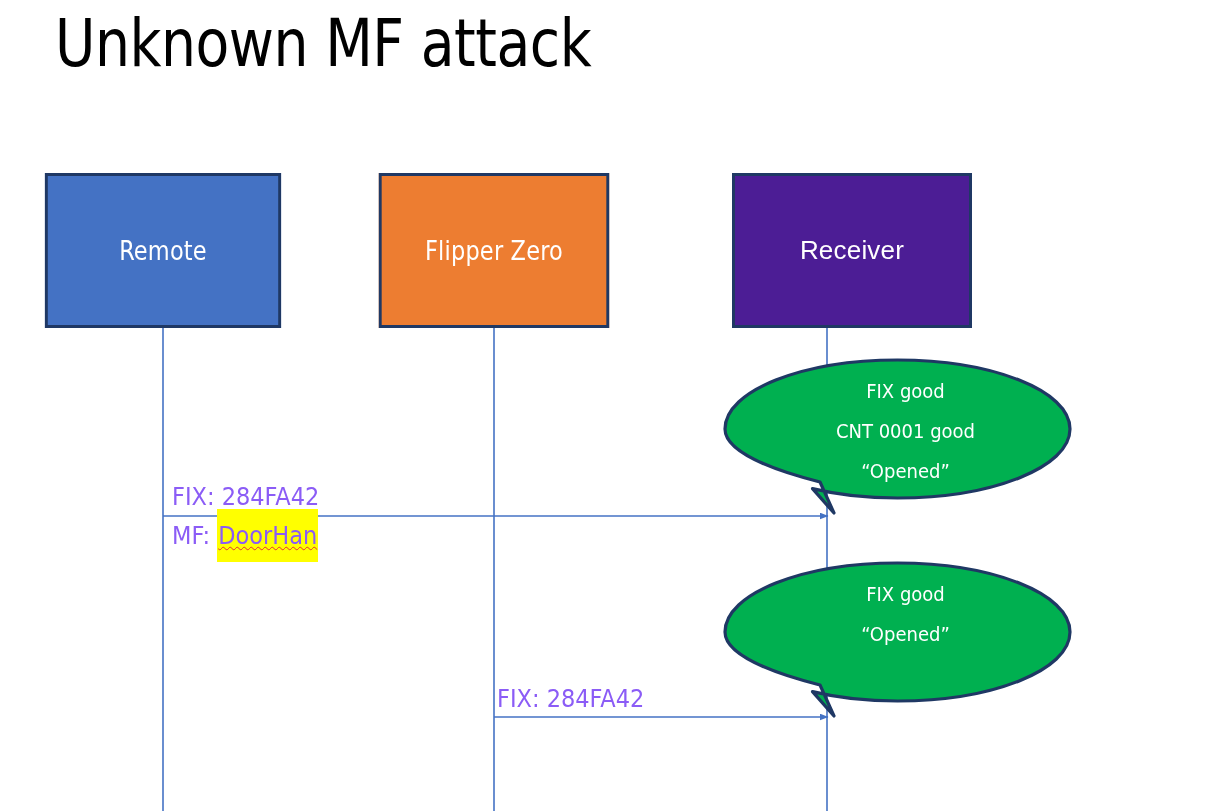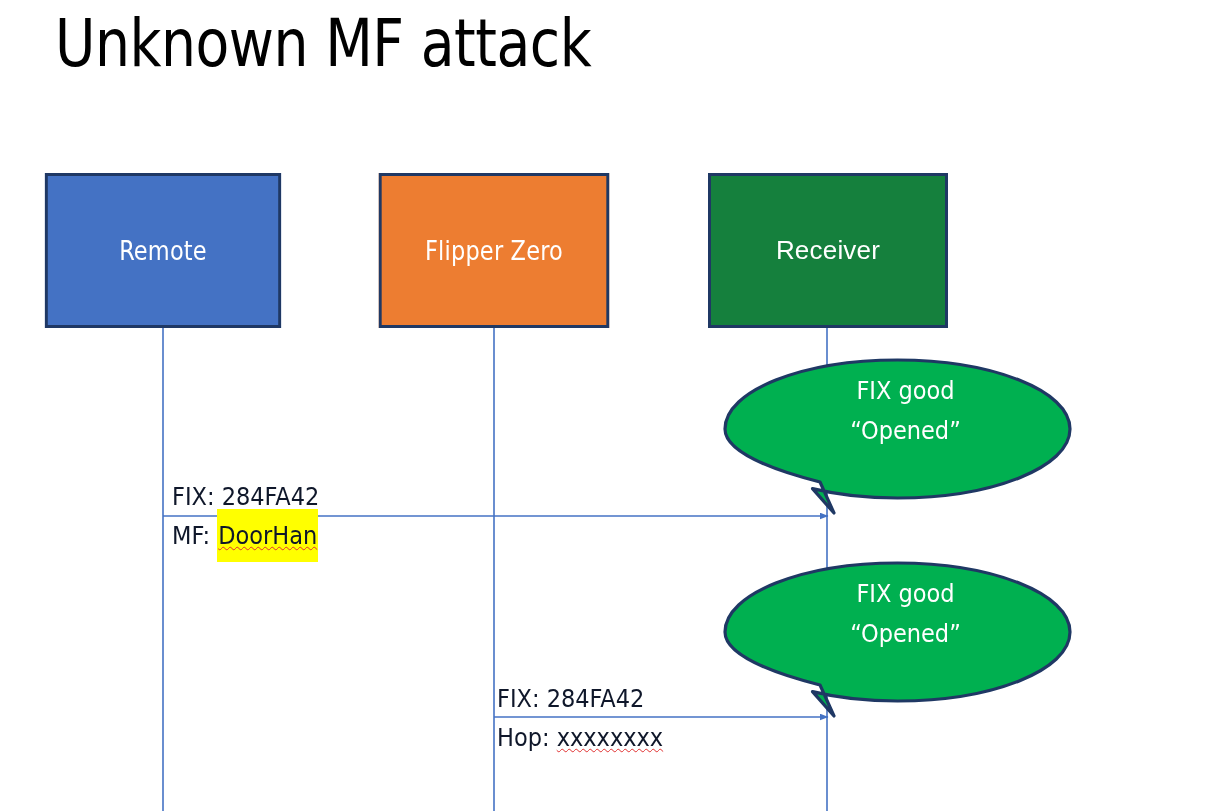--- a/index.html
+++ b/index.html
@@ -56,28 +56,28 @@
   }
   .actor-box.condensed {
     font-family: "DejaVu Sans Condensed", "Liberation Sans", sans-serif;
     transform: scaleX(0.96);
   }
   .actor-box.regular {
     font-family: "Liberation Sans", sans-serif;
   }
   #actor-remote   { left: 40px;  top: 173px; width: 246px; height: 155px; background: #4472C4; }
   #actor-flipper  { left: 374px; top: 173px; width: 240px; height: 155px; background: #ED7D31; }
-  #actor-receiver { left: 708px; top: 173px; width: 240px; height: 155px; background: #15803d; }
+  #actor-receiver { left: 732px; top: 173px; width: 240px; height: 155px; background: #4c1d95; }
 
   
   .msg-block {
     position: absolute;
     font-family: "DejaVu Sans Condensed", "Liberation Sans", sans-serif;
     font-size: 25px;
-    color: #0f172a;
+    color: #8b5cf6;
     line-height: 39px;
     white-space: nowrap;
   }
   .msg-line { display: block; }
   .hl {
     background: #FFFF00;
     padding: 12px 1px;
   }
   .squiggle {
     text-decoration: underline;
@@ -94,21 +94,21 @@
     position: absolute;
   }
   .callout-text {
     position: absolute;
     left: 0;
     top: 0;
     width: 100%;
     text-align: center;
     color: #ffffff;
     font-family: "DejaVu Sans Condensed", "Liberation Sans", sans-serif;
-    font-size: 25px;
+    font-size: 20px;
     line-height: 40px;
     pointer-events: none;
   }
   .callout-text .cl { display: block; }
   #callout-1 { left: 723px; top: 358px; width: 349px; height: 165px; }
   #callout-1 .callout-text { padding-top: 13px; padding-left: 8px; }
   #callout-2 { left: 723px; top: 561px; width: 349px; height: 165px; }
   #callout-2 .callout-text { padding-top: 13px; padding-left: 8px; }
 </style>
 </head>
@@ -149,38 +149,36 @@
   </span>
   <span class="msg-line">
     <span>MF: </span><span class="hl squiggle">DoorHan</span>
   </span>
 </div>
 
 <div class="msg-block" id="msg-block-2">
   <span class="msg-line">
     <span>FIX: </span><span>284FA42</span>
   </span>
-  <span class="msg-line">
-    <span>Hop: </span><span class="squiggle">xxxxxxxx</span>
-  </span>
 </div>
 
 <div class="callout" id="callout-1">
   <svg width="349" height="165" viewBox="0 0 349 165">
     <path d="M 174.5 2
              C 269 2 347 32.5 347 71
              C 347 109.5 269 140 174.5 140
              C 143 140 114 136.6 89.5 130.6
              L 111 155
              L 97 124
              C 50 112 2 94 2 71
              C 2 32.5 80 2 174.5 2 Z" fill="#00B050" stroke="#1F3864" stroke-width="3.2" stroke-linejoin="round"></path>
   </svg>
   <div class="callout-text">
     <span class="cl">FIX good</span>
+    <span class="cl">CNT 0001 good</span>
     <span class="cl">“Opened”</span>
   </div>
 </div>
 
 <div class="callout" id="callout-2">
   <svg width="349" height="165" viewBox="0 0 349 165">
     <path d="M 174.5 2
              C 269 2 347 32.5 347 71
              C 347 109.5 269 140 174.5 140
              C 143 140 114 136.6 89.5 130.6

